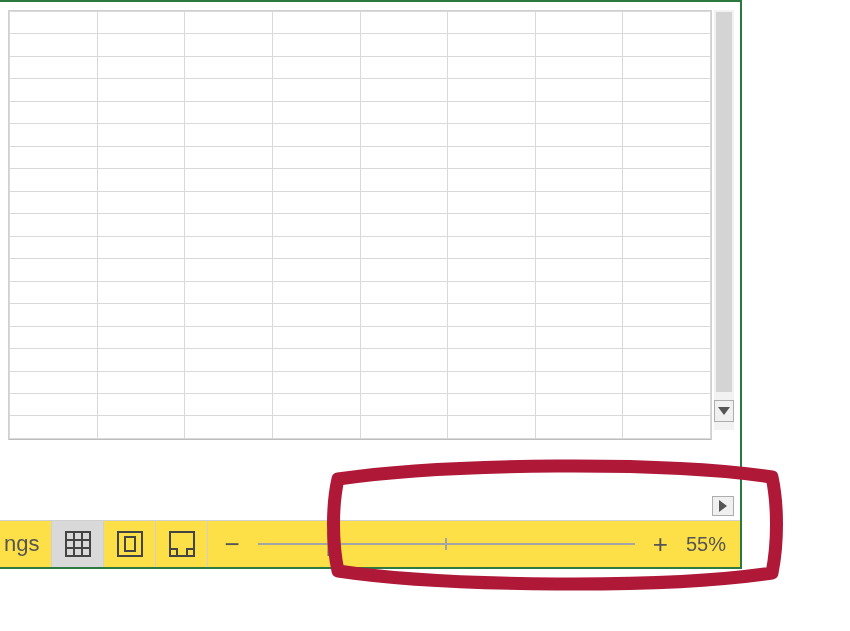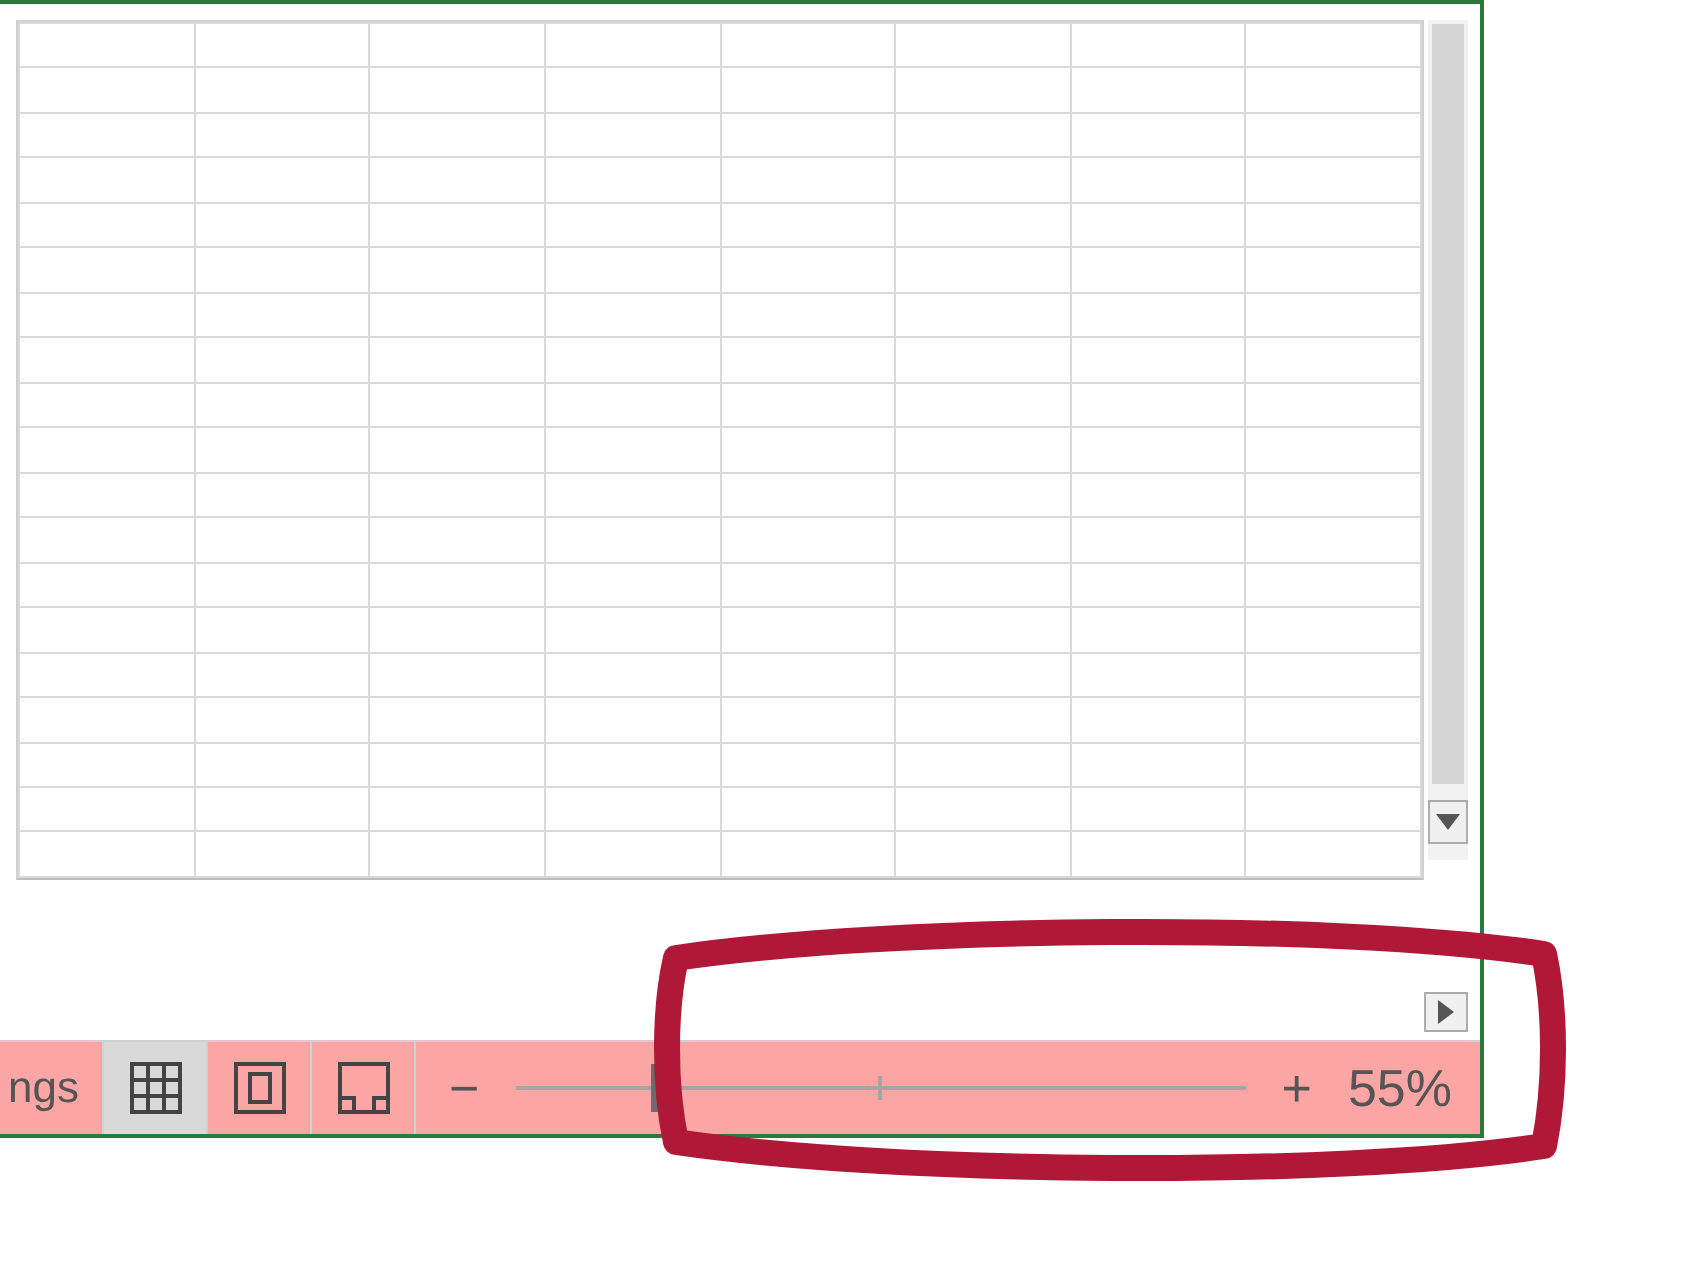--- a/index.html
+++ b/index.html
@@ -102,21 +102,21 @@
     justify-content: center;
   }
 
   
   .status-bar {
     position: absolute;
     left: 0;
     right: 0;
     bottom: 0;
     height: 47px;
-    background: #fca5a5;
+    background: #fde047;
     border-top: 1px solid #d0d0d0;
     display: flex;
     align-items: center;
     justify-content: flex-end;
   }
 
   .status-text {
     font-size: 22px;
     color: #555;
     margin-left: 4px;
@@ -185,21 +185,21 @@
     position: absolute;
     top: 50%;
     left: 20%;
     width: 11px;
     height: 24px;
     background: #6c6c6c;
     transform: translate(-50%, -50%);
   }
 
   .zoom-percent {
-    font-size: 26px;
+    font-size: 20px;
     color: #555;
     cursor: pointer;
     padding-right: 2px;
   }
 
   
   .annotation {
     position: absolute;
     left: 326px;
     top: 455px;

